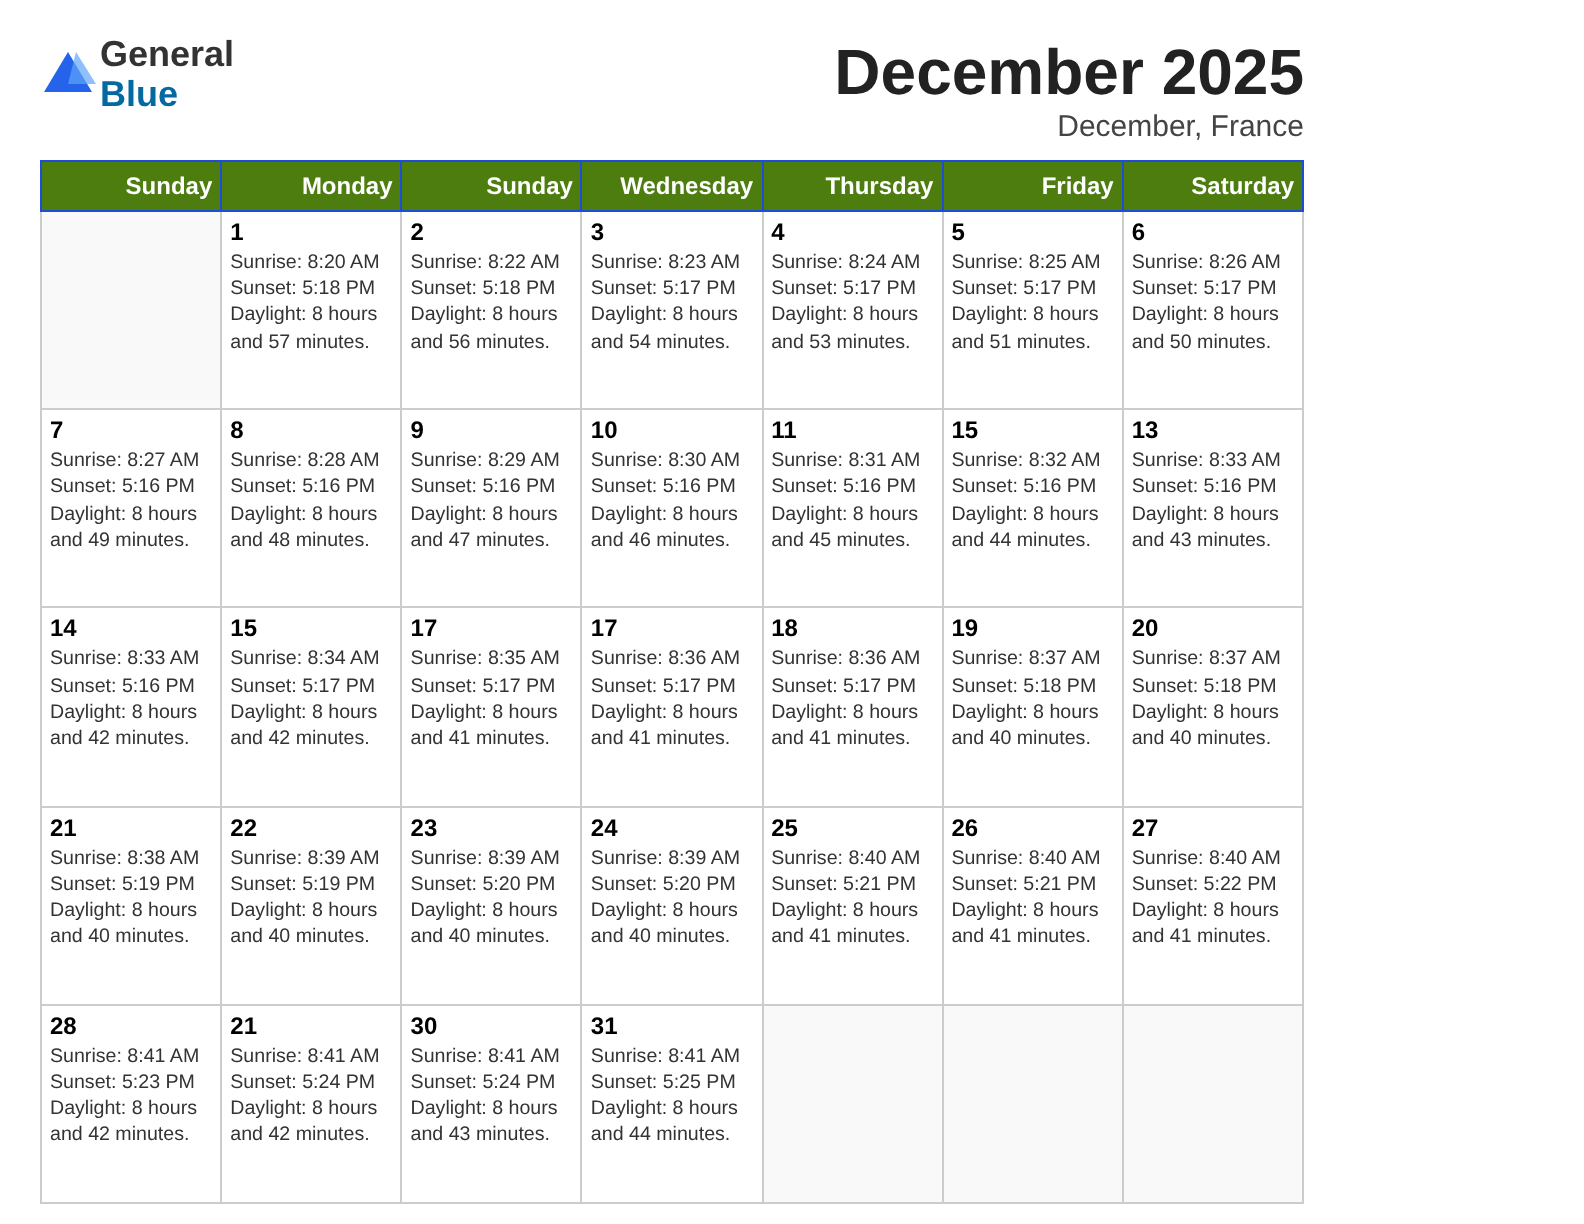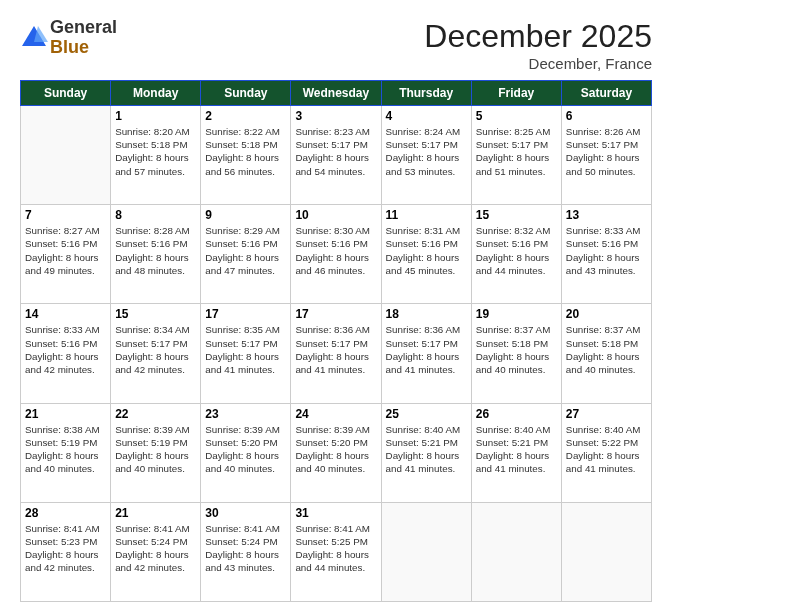--- a/index.html
+++ b/index.html
@@ -26,51 +26,51 @@
     .logo {
       display: flex;
       align-items: center;
     }
     .logo-text {
       font-size: 18px;
       font-weight: bold;
       line-height: 1.1;
     }
     .logo-general { color: #333; }
-    .logo-blue { color: #a16207; }
+    .logo-blue { color: #0369a1; }
     .logo-icon {
       width: 28px;
       height: 28px;
       margin-right: 2px;
     }
     .title-block {
       text-align: right;
     }
     .month-title {
       font-size: 32px;
-      font-weight: normal;
+      font-weight: bold;
       color: #222;
     }
     .location {
       font-size: 15px;
       color: #444;
     }
     .calendar {
       width: 100%;
       border-collapse: collapse;
       flex: 1;
       font-size: 10.5px;
     }
     .calendar thead th {
-      background: #14532d;
+      background: #4d7c0f;
       color: #fff;
       font-weight: bold;
       font-size: 12px;
       padding: 5px 4px;
-      text-align: center;
+      text-align: right;
       border: 1px solid #1d4ed8;
     }
     .calendar tbody td {
       border: 1px solid #ccc;
       vertical-align: top;
       padding: 3px 4px;
       width: calc(100%/7);
       height: 88px;
     }
     .day-num {

